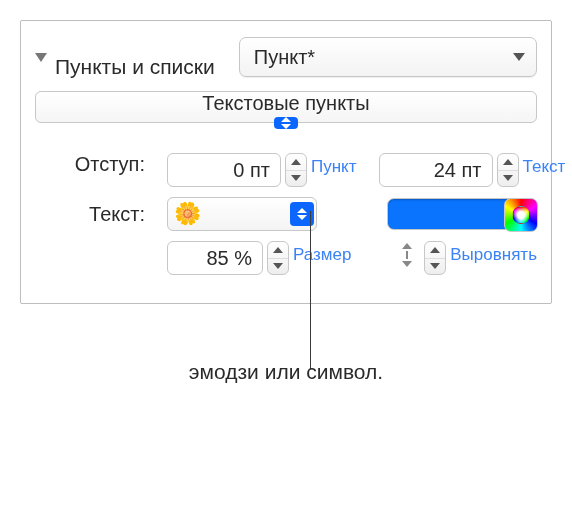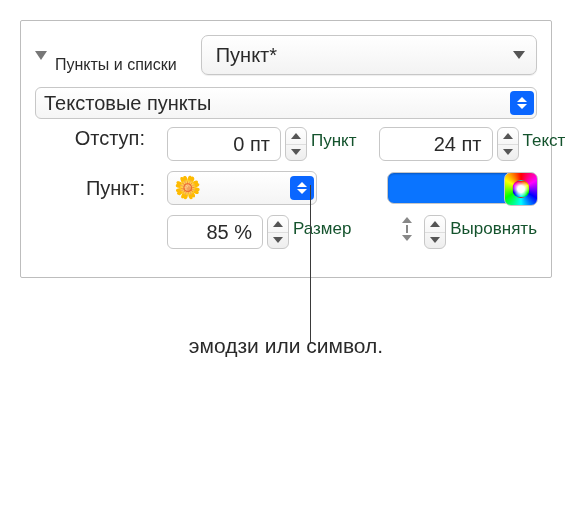--- a/index.html
+++ b/index.html
@@ -25,21 +25,21 @@
     gap: 6px;
     margin-bottom: 12px;
   }
   .dtri {
     width: 0; height: 0;
     border-left: 6px solid transparent;
     border-right: 6px solid transparent;
     border-top: 9px solid #777;
     margin-right: 2px;
   }
-  .section-title { font-size: 16px; flex: 0 0 auto; margin-top: 20px; }
+  .section-title { font-size: 21px; flex: 0 0 auto; margin-top: 20px; }
   .dropdown {
     display: flex;
     align-items: center;
     justify-content: space-between;
     border: 1px solid #c7c7c7;
     border-radius: 7px;
     background: linear-gradient(#ffffff,#f3f3f3);
     box-shadow: 0 1px 1px rgba(0,0,0,0.07), inset 0 1px 0 #fff;
     padding: 4px 10px 4px 14px;
     height: 40px;
@@ -52,21 +52,21 @@
     align-items: center;
     gap: 2px;
   }
   .chev-down {
     width: 0; height: 0;
     border-left: 6px solid transparent;
     border-right: 6px solid transparent;
     border-top: 8px solid #555;
   }
   .header-dd { flex: 1; margin-left: 18px; }
-  .fullwidth-dd { width: 100%; margin-bottom: 8px; }
+  .fullwidth-dd { width: 100%; margin-bottom: 30px; flex-direction: column; }
   .popup-blue {
     display: inline-flex;
     align-items: center;
     justify-content: center;
     width: 24px; height: 24px;
     background: #0a66ff;
     border-radius: 4px;
     gap: 0;
     flex-direction: column;
   }
@@ -93,21 +93,21 @@
     width:22px; height:34px;
     border:1px solid #c7c7c7; border-radius:6px;
     background:linear-gradient(#fff,#eee);
     display:flex; flex-direction:column;
   }
   .stepper div { flex:1; display:flex; align-items:center; justify-content:center; }
   .stepper .up::before {content:""; width:0;height:0;border-left:5px solid transparent;border-right:5px solid transparent;border-bottom:6px solid #555;}
   .stepper .dn {border-top:1px solid #ddd;}
   .stepper .dn::before {content:""; width:0;height:0;border-left:5px solid transparent;border-right:5px solid transparent;border-top:6px solid #555;}
   .field-group { display:flex; flex-direction:row; align-items:flex-start; }
-  .sublabel { font-size:17px; color:#14532d; margin-top:4px; margin-left:4px;}
+  .sublabel { font-size:17px; color:#3b82f6; margin-top:4px; margin-left:4px;}
   .label-right { text-align:right; min-width:110px; font-size:20px; }
   .indent-row, .bullet-row, .size-row { display:flex; align-items:flex-start; gap:22px; margin-bottom:10px; }
   .char-select {
     display:flex; align-items:center;
     border:1px solid #c7c7c7; border-radius:6px;
     background:linear-gradient(#fff,#f4f4f4);
     height:34px; width:150px;
   }
   .char-select .glyph { flex:1; padding-left:6px; font-size:22px; }
   .char-select .btn { margin:2px; }
@@ -195,21 +195,21 @@
         <div class="stepper">
             <div class="up"></div>
             <div class="dn"></div>
           </div>
       </div>
       <div class="sublabel">Текст</div>
     </div>
   </div>
 
   <div class="bullet-row" style="align-items:center;">
-    <div class="label-right">Пункт:</div>
+    <div class="label-right">Текст:</div>
 
     <div class="char-select">
       <span class="glyph">🌼</span>
       <span class="popup-blue btn">
           <span class="au"></span>
           <span class="ad"></span>
         </span>
     </div>
 
     <div style="margin-left:auto; display:flex; gap:0;">

